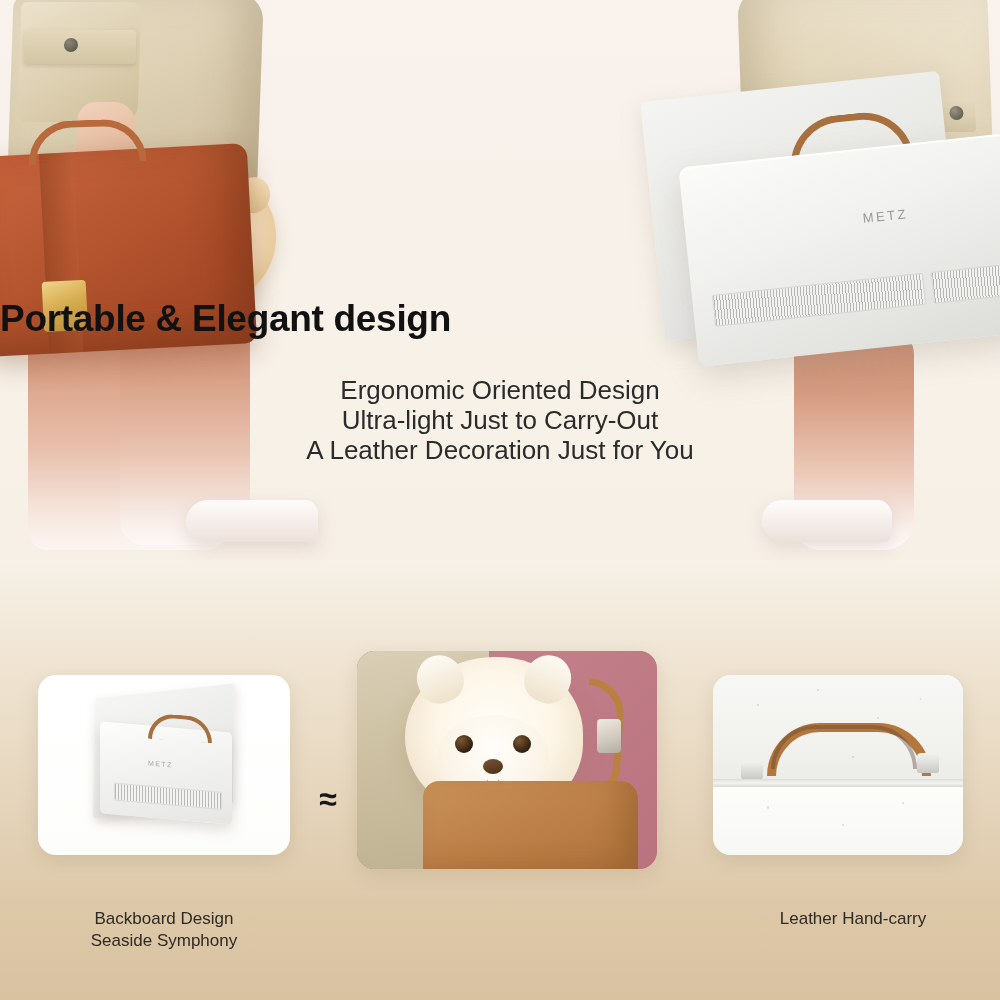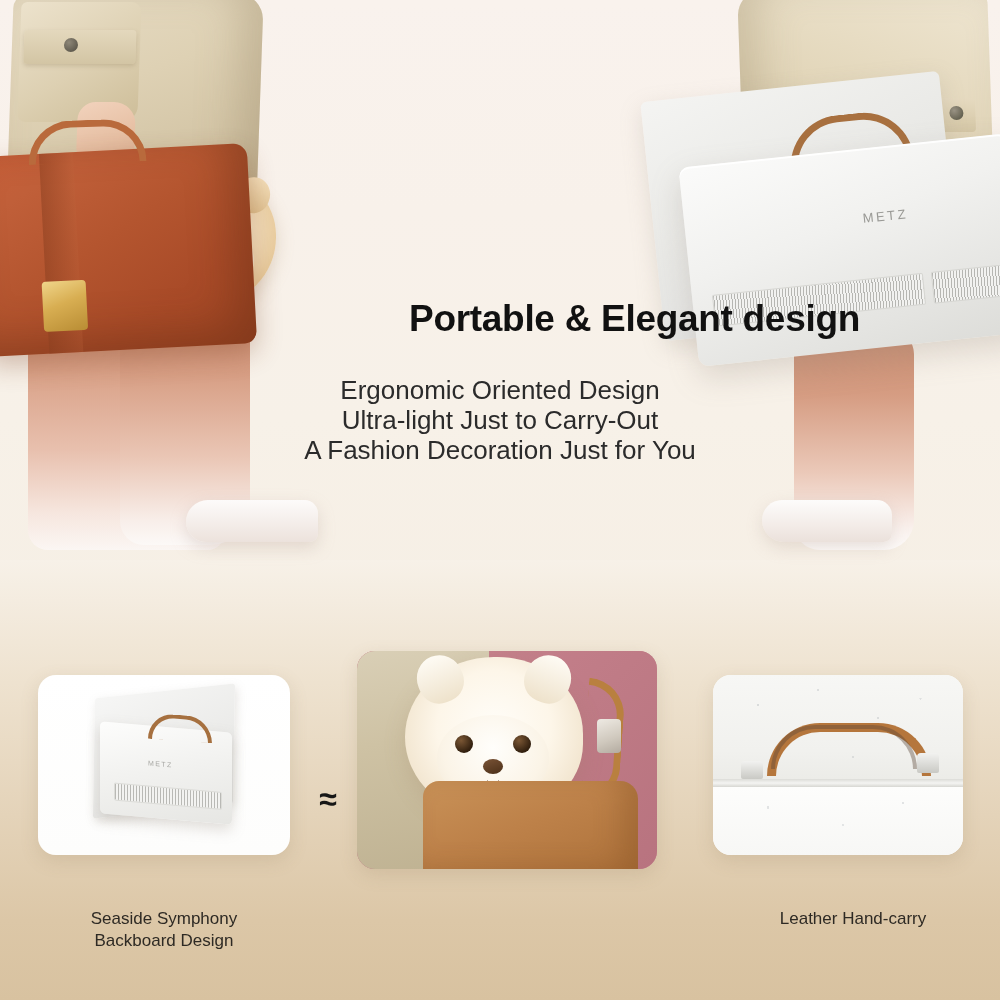--- a/index.html
+++ b/index.html
@@ -297,21 +297,21 @@
     font-size: 54px;
     font-weight: 700;
     letter-spacing: -0.5px;
     color: #111111;
     z-index: 6;
   }
   .subhead {
     position: absolute;
     left: 0; top: 298px;
     width: 860px;
-    text-align: right;
+    text-align: left;
     font-size: 37px;
     font-weight: 700;
     letter-spacing: -0.3px;
     color: #111111;
     z-index: 6;
   }
   .body-copy {
     position: absolute;
     left: 0; top: 375px;
     width: 1000px;
@@ -617,21 +617,21 @@
       <div class="hr-tv-logo">METZ</div>
       <div class="hr-vent"></div>
       <div class="hr-vent2"></div>
     </div>
   </div>
 
   <div class="subhead">Portable &amp; Elegant design</div>
   <div class="body-copy">
     <div>Ergonomic Oriented Design</div>
     <div>Ultra-light Just to Carry-Out</div>
-    <div>A Fashion Decoration Just for You</div>
+    <div>A Leather Decoration Just for You</div>
   </div>
 
   <div class="cards">
 
     <div class="card card1">
       <div class="c1-back"></div>
       <div class="c1-front">
         <div class="c1-logo">METZ</div>
         <div class="c1-vent"></div>
       </div>
@@ -663,21 +663,21 @@
       <div class="c3-handle"></div>
       <div class="c3-handle-shade"></div>
       <div class="c3-mount-l"></div>
       <div class="c3-mount-r"></div>
     </div>
 
   </div>
 
   <div class="captions">
     <div class="caption cap1">
+      <div>Backboard Design</div>
       <div>Seaside Symphony</div>
-      <div>Backboard Design</div>
     </div>
     <div class="caption cap3">
       <div>Leather Hand-carry</div>
     </div>
   </div>
 
 </div>
 
 </body></html>

